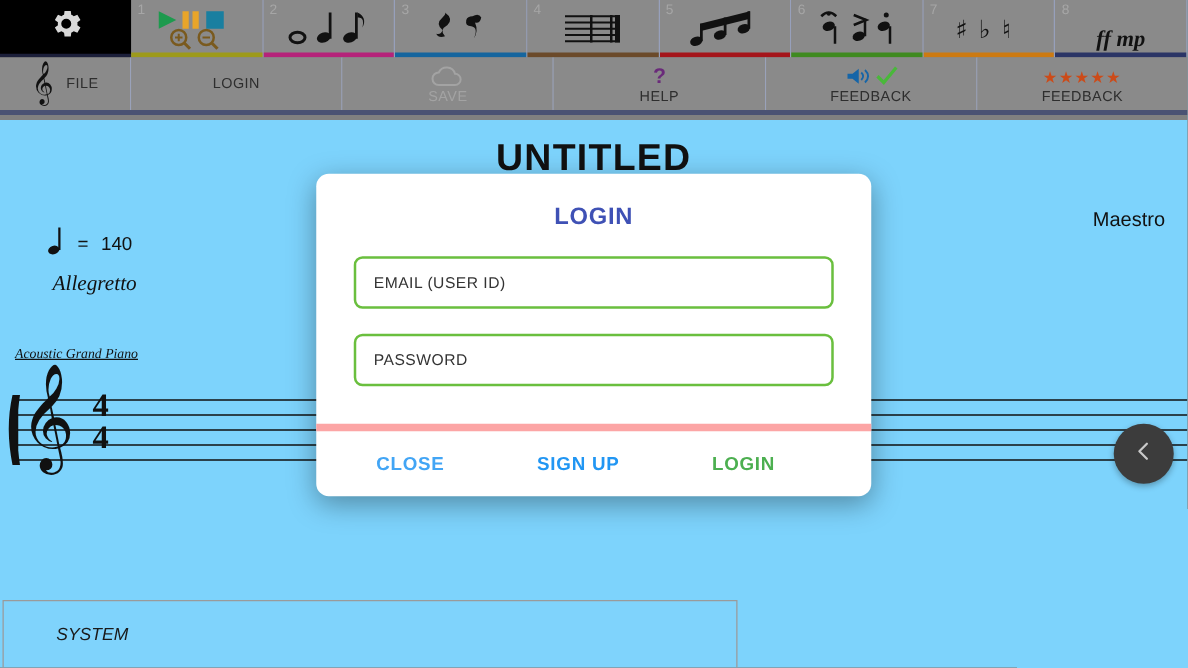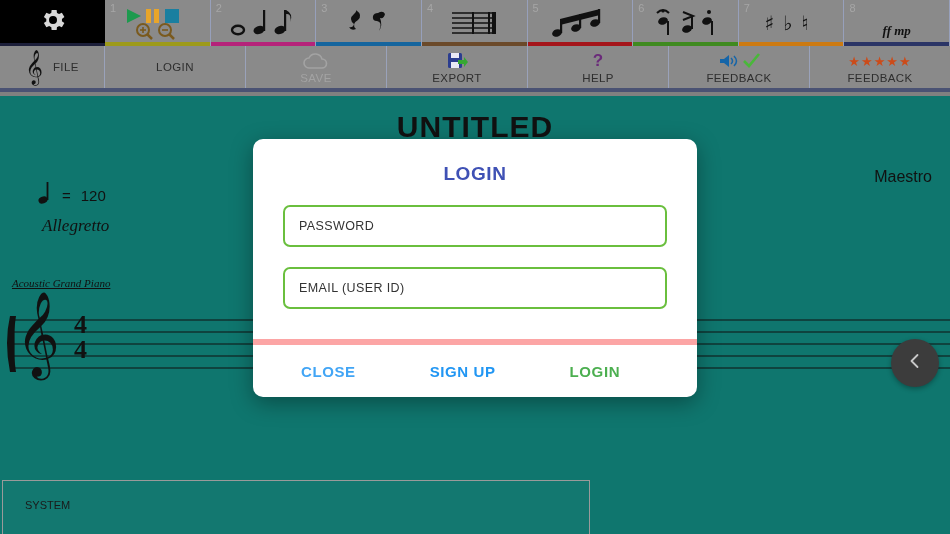--- a/index.html
+++ b/index.html
@@ -46,21 +46,21 @@
   .menu-cell.flexi { flex: 1 1 0; }
   .menu-label {
     font-size: 11.5px; color: #2e2e2e; letter-spacing: 0.4px;
     text-align: center; line-height: 12px;
   }
   .menu-label.two-line { line-height: 13px; }
   .menu-label.disabled { color: #a3a3a3; }
   .menu-icon { display: flex; align-items: center; justify-content: center; gap: 5px; height: 22px; }
 
   
-  .score-area { position: absolute; top: 96px; left: 0; width: 950px; height: 438px; background: #0f766e; }
+  .score-area { position: absolute; top: 96px; left: 0; width: 950px; height: 438px; background: #7dd3fc; }
   .score-title {
     position: absolute; top: 14px; left: 0; width: 950px; text-align: center;
     font-size: 30px; font-weight: bold; color: #111; letter-spacing: 1px;
   }
   .tempo-block { position: absolute; top: 84px; left: 38px; }
   .tempo-line { display: flex; align-items: center; gap: 10px; }
   .tempo-eq { font-size: 15px; color: #111; }
   .tempo-bpm { font-size: 15px; color: #111; }
   .tempo-word {
     margin-top: 6px; margin-left: 4px;
@@ -74,21 +74,21 @@
   .instrument {
     position: absolute; top: 181px; left: 12px;
     font-family: "Liberation Serif", serif; font-style: italic;
     font-size: 11px; color: #111; text-decoration: underline;
   }
   .staff-wrap { position: absolute; top: 210px; left: 0; width: 950px; height: 80px; }
   .system-box {
     position: absolute; left: 2px; top: 384px; width: 588px; height: 62px;
     border: 1px solid #9a9a9a; background: rgba(255,255,255,0.02);
   }
-  .system-label { position: absolute; left: 22px; top: 18px; font-size: 11px; color: #1a1a1a; }
+  .system-label { position: absolute; left: 42px; top: 18px; font-size: 14px; color: #1a1a1a; font-style: italic; }
 
   
   .fab {
     position: absolute; top: 243px; left: 891px; width: 48px; height: 48px;
     border-radius: 50%; background: #3c3c3c;
     display: flex; align-items: center; justify-content: center;
     box-shadow: 0 2px 5px rgba(0,0,0,0.3);
   }
 
   
@@ -240,21 +240,21 @@
     </div>
 
     <div class="tab-cell">
       <span class="tab-num">7</span>
       <span class="tab-glyph" style="font-family:'DejaVu Sans',sans-serif;font-size:20px;color:#111;letter-spacing:9px;">♯♭♮</span>
       <span class="tab-strip" style="background:#cc7a12"></span>
     </div>
 
     <div class="tab-cell">
       <span class="tab-num">8</span>
-      <span class="tab-glyph" style="font-family:'Liberation Serif',serif;font-style:italic;font-weight:bold;font-size:13px;color:#111;margin-top:16px;">ff mp</span>
+      <span class="tab-glyph" style="font-family:'Liberation Serif',serif;font-style:italic;font-weight:bold;font-size:18px;color:#111;margin-top:16px;">ff mp</span>
       <span class="tab-strip" style="background:#2b3566"></span>
     </div>
   </div>
 
   <div class="toolbar-row2">
 
     <div class="menu-cell w-file">
       <span style="font-family:'DejaVu Sans',sans-serif;font-size:30px;color:#111;line-height:28px;">𝄞</span>
       <span class="menu-label">FILE</span>
     </div>
@@ -266,31 +266,20 @@
 
     <div class="menu-cell flexi">
       <span class="menu-icon">
         <svg width="30" height="20" viewBox="0 0 30 20">
           <path d="M8 17 a5 5 0 0 1 0-10 a7 7 0 0 1 13 1 a4.2 4.2 0 0 1 0 9 z" fill="none" stroke="#a3a3a3" stroke-width="1.6"></path>
         </svg>
       </span>
       <span class="menu-label disabled">SAVE</span>
     </div>
 
-    <div class="menu-cell flexi">
-      <span class="menu-icon">
-        <svg width="22" height="20" viewBox="0 0 22 20">
-          <rect x="2" y="2" width="14" height="15" rx="1.5" fill="#2b3d8f"></rect>
-          <rect x="5" y="2" width="8" height="5" fill="#e9e9f5"></rect>
-          <rect x="5" y="11" width="8" height="6" fill="#e9e9f5"></rect>
-          <path d="M12 9 L18 9 L18 6 L22 11 L18 16 L18 13 L12 13 Z" fill="#36a832"></path>
-        </svg>
-      </span>
-      <span class="menu-label">EXPORT</span>
-    </div>
 
     <div class="menu-cell flexi">
       <span class="menu-icon" style="color:#6a2a7a;font-weight:bold;font-size:17px;">?</span>
       <span class="menu-label">HELP</span>
     </div>
 
     <div class="menu-cell flexi">
       <span class="menu-icon">
         <svg width="44" height="20" viewBox="0 0 44 20">
           <path d="M3 8 L7 8 L12 4 L12 16 L7 12 L3 12 Z" fill="#1565a8"></path>
@@ -314,21 +303,21 @@
 
     <div class="tempo-block">
       <div class="tempo-line">
         <span>
           <svg width="14" height="26" viewBox="0 0 14 26">
             <ellipse cx="5" cy="20" rx="4.6" ry="3.4" fill="#111" transform="rotate(-18 5 20)"></ellipse>
             <rect x="8.6" y="2" width="1.8" height="18" fill="#111"></rect>
           </svg>
         </span>
         <span class="tempo-eq">=</span>
-        <span class="tempo-bpm">120</span>
+        <span class="tempo-bpm">140</span>
       </div>
       <div class="tempo-word">Allegretto</div>
     </div>
 
     <div class="composer">Maestro</div>
 
     <div class="instrument">Acoustic Grand Piano</div>
 
     <div class="staff-wrap">
       <svg width="950" height="80" viewBox="0 0 950 80">
@@ -359,26 +348,26 @@
           <path d="M11.5 3 L5.5 9 L11.5 15" fill="none" stroke="#c9c9c9" stroke-width="1.8" stroke-linecap="round" stroke-linejoin="round"></path>
         </svg>
       </span>
     </div>
   </div>
 
   <div class="scrim">
     <div class="dialog">
       <div class="dialog-title">LOGIN</div>
 
+      <div class="field-group">
+        <input class="field" type="text" placeholder="EMAIL (USER ID)" style="">
+      </div>
+
       <div class="field-group second">
         <input class="field" type="text" placeholder="PASSWORD" style="">
-      </div>
-
-      <div class="field-group">
-        <input class="field" type="text" placeholder="EMAIL (USER ID)" style="">
       </div>
 
       <div class="dialog-actions">
         <button class="action-btn a-close">CLOSE</button>
         <button class="action-btn a-signup">SIGN UP</button>
         <button class="action-btn a-login">LOGIN</button>
       </div>
     </div>
   </div>
 

